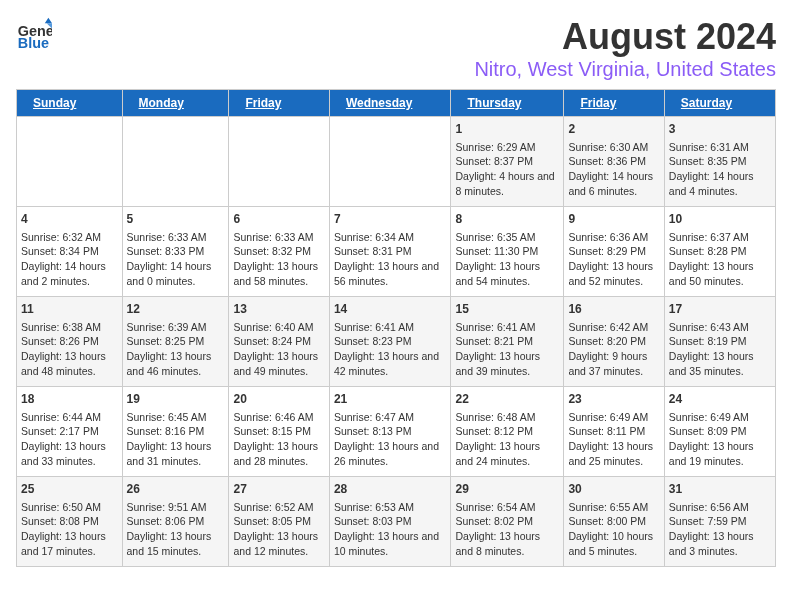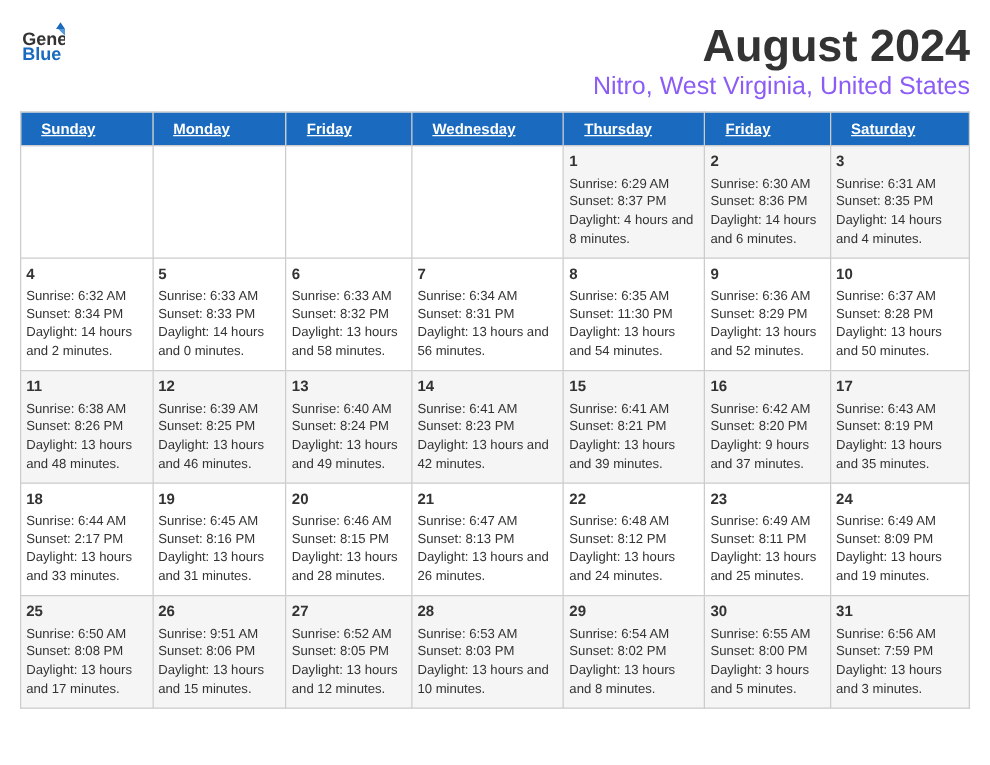--- a/index.html
+++ b/index.html
@@ -290,21 +290,21 @@
         <td>
           <span class="day-num">29</span>
           <div>Sunrise: 6:54 AM</div>
           <div>Sunset: 8:02 PM</div>
           <div>Daylight: 13 hours and 8 minutes.</div>
         </td>
         <td>
           <span class="day-num">30</span>
           <div>Sunrise: 6:55 AM</div>
           <div>Sunset: 8:00 PM</div>
-          <div>Daylight: 3 hours and 5 minutes.</div>
+          <div>Daylight: 10 hours and 5 minutes.</div>
         </td>
         <td>
           <span class="day-num">31</span>
           <div>Sunrise: 6:56 AM</div>
           <div>Sunset: 7:59 PM</div>
           <div>Daylight: 13 hours and 3 minutes.</div>
         </td>
       </tr>
     </tbody>
 </table>

